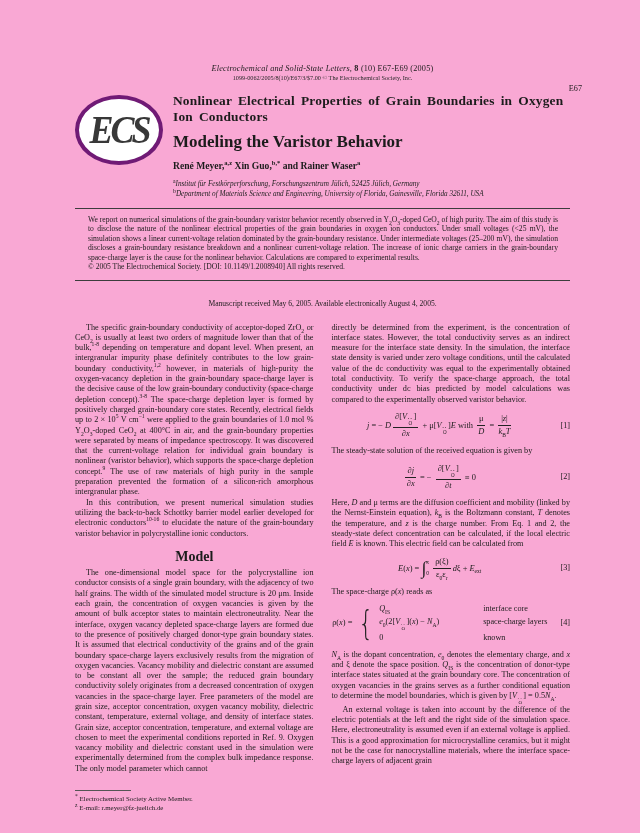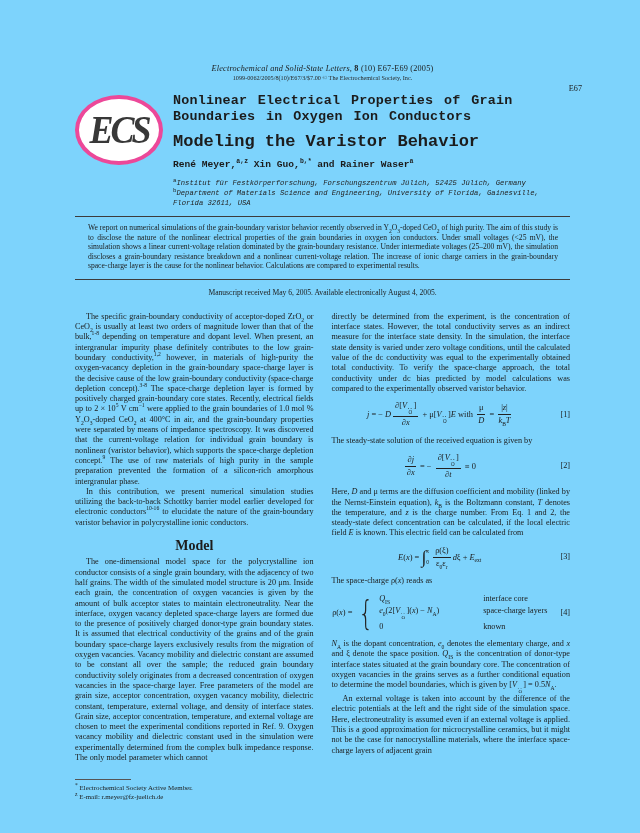--- a/index.html
+++ b/index.html
@@ -1,47 +1,47 @@
 <!DOCTYPE html>
 <html><head>
 <meta charset="utf-8">
 <style>
   html,body{margin:0;padding:0;background:#e8e8e8;}
   .page{
-    position:relative;width:640px;height:833px;background:#7dd3fc;
+    position:relative;width:640px;height:833px;background:#f9a8d4;
     font-family:"Liberation Serif","DejaVu Serif",serif;color:#1c1c1c;
     overflow:hidden;margin:0 auto;box-sizing:border-box;
     padding:64px 70px 4px 75px;
   }
   
   .jheader{position:relative;text-align:center;}
   .jline1{font-size:8.2px;letter-spacing:0.2px;}
   .jline1 i{font-style:italic;}
   .jline2{font-size:6.2px;margin-top:1px;color:#2a2a2a;}
   .pagenum{position:absolute;right:-12px;top:0;font-size:8.2px;margin-top:20px;}
   
   .titlerow{display:flex;margin-top:12px;}
   .logo{flex:0 0 88px;padding-top:2px;}
-  .logo-oval{width:80px;height:62px;border:4px solid #ec4899;border-radius:50%;
+  .logo-oval{width:80px;height:62px;border:4px solid #701a75;border-radius:50%;
     display:flex;align-items:center;justify-content:center;background:#fff;}
   .logo-text{font-weight:bold;font-style:italic;font-size:36px;color:#383838;
     letter-spacing:-3px;transform:scaleY(1.1);line-height:1;}
-  .titleblock{flex:1;padding-left:10px;font-family:Liberation Mono, monospace;}
+  .titleblock{flex:1;padding-left:10px;}
   .title{font-size:13.4px;font-weight:bold;line-height:1.2;word-spacing:2.5px;letter-spacing:0.2px;}
   .subtitle{font-size:17px;font-weight:bold;margin-top:7px;}
   .authors{font-size:9.6px;font-weight:bold;margin-top:8px;}
   .authors sup{font-size:6.5px;}
   .affils{margin-top:9px;font-size:7.2px;font-style:italic;line-height:1.35;color:#222;}
   .affils sup{font-style:normal;font-size:5.8px;}
   
   .rule{border:none;border-top:1px solid #3c3c3c;margin:8px 0 0 0;}
   
   .abstract{margin:6px 12px 0 13px;font-size:7.6px;line-height:9.5px;text-align:justify;}
   .abstract .copy{text-align:left;}
-  .manuscript{margin-top:8px;font-size:7.6px;text-align:center;}
+  .manuscript{margin-top:18px;font-size:7.6px;text-align:center;}
   
   .body{display:flex;gap:18px;margin-top:15px;font-size:8.2px;line-height:10.3px;text-align:justify;}
   .col{flex:1;min-width:0;}
   .col p{margin:0;}
   .indent{text-indent:11px;}
   sup{font-size:5.6px;line-height:0;}
   sub{font-size:5.6px;line-height:0;}
   .model-h{font-weight:bold;text-align:center;margin:13px 0 6px 0;font-size:14px;}
   
   .footblock{margin-top:16px;}
@@ -94,20 +94,21 @@
         <div><sup>a</sup>Institut für Festkörperforschung, Forschungszentrum Jülich, 52425 Jülich, Germany</div>
         <div><sup>b</sup>Department of Materials Science and Engineering, University of Florida, Gainesville, Florida 32611, USA</div>
       </div>
     </div>
   </div>
 
   <hr class="rule">
 
   <div class="abstract">
     <span>We report on numerical simulations of the grain-boundary varistor behavior recently observed in Y<sub>2</sub>O<sub>3</sub>-doped CeO<sub>2</sub> of high purity. The aim of this study is to disclose the nature of the nonlinear electrical properties of the grain boundaries in oxygen ion conductors. Under small voltages (&lt;25 mV), the simulation shows a linear current-voltage relation dominated by the grain-boundary resistance. Under intermediate voltages (25–200 mV), the simulation discloses a grain-boundary resistance breakdown and a nonlinear current-voltage relation. The increase of ionic charge carriers in the grain-boundary space-charge layer is the cause for the nonlinear behavior. Calculations are compared to experimental results.</span>
+    <div class="copy">© 2005 The Electrochemical Society. [DOI: 10.1149/1.2008940] All rights reserved.</div>
   </div>
 
   <hr class="rule">
 
   <div class="manuscript">Manuscript received May 6, 2005. Available electronically August 4, 2005.</div>
 
   <div class="body">
 
     <div class="col">
       <p class="indent">The specific grain-boundary conductivity of acceptor-doped ZrO<sub>2</sub> or CeO<sub>2</sub> is usually at least two orders of magnitude lower than that of the bulk,<sup>1-8</sup> depending on temperature and dopant level. When present, an intergranular impurity phase definitely contributes to the low grain-boundary conductivity,<sup>1,2</sup> however, in materials of high-purity the oxygen-vacancy depletion in the grain-boundary space-charge layer is the decisive cause of the low grain-boundary conductivity (space-charge depletion concept).<sup>3-8</sup> The space-charge depletion layer is formed by positively charged grain-boundary core states. Recently, electrical fields up to 2 × 10<sup>5</sup> V cm<sup>−1</sup> were applied to the grain boundaries of 1.0 mol % Y<sub>2</sub>O<sub>3</sub>-doped CeO<sub>2</sub> at 400°C in air, and the grain-boundary properties were separated by means of impedance spectroscopy. It was discovered that the current-voltage relation for individual grain boundary is nonlinear (varistor behavior), which supports the space-charge depletion concept.<sup>9</sup> The use of raw materials of high purity in the sample preparation prevented the formation of a silicon-rich amorphous intergranular phase.</p>

